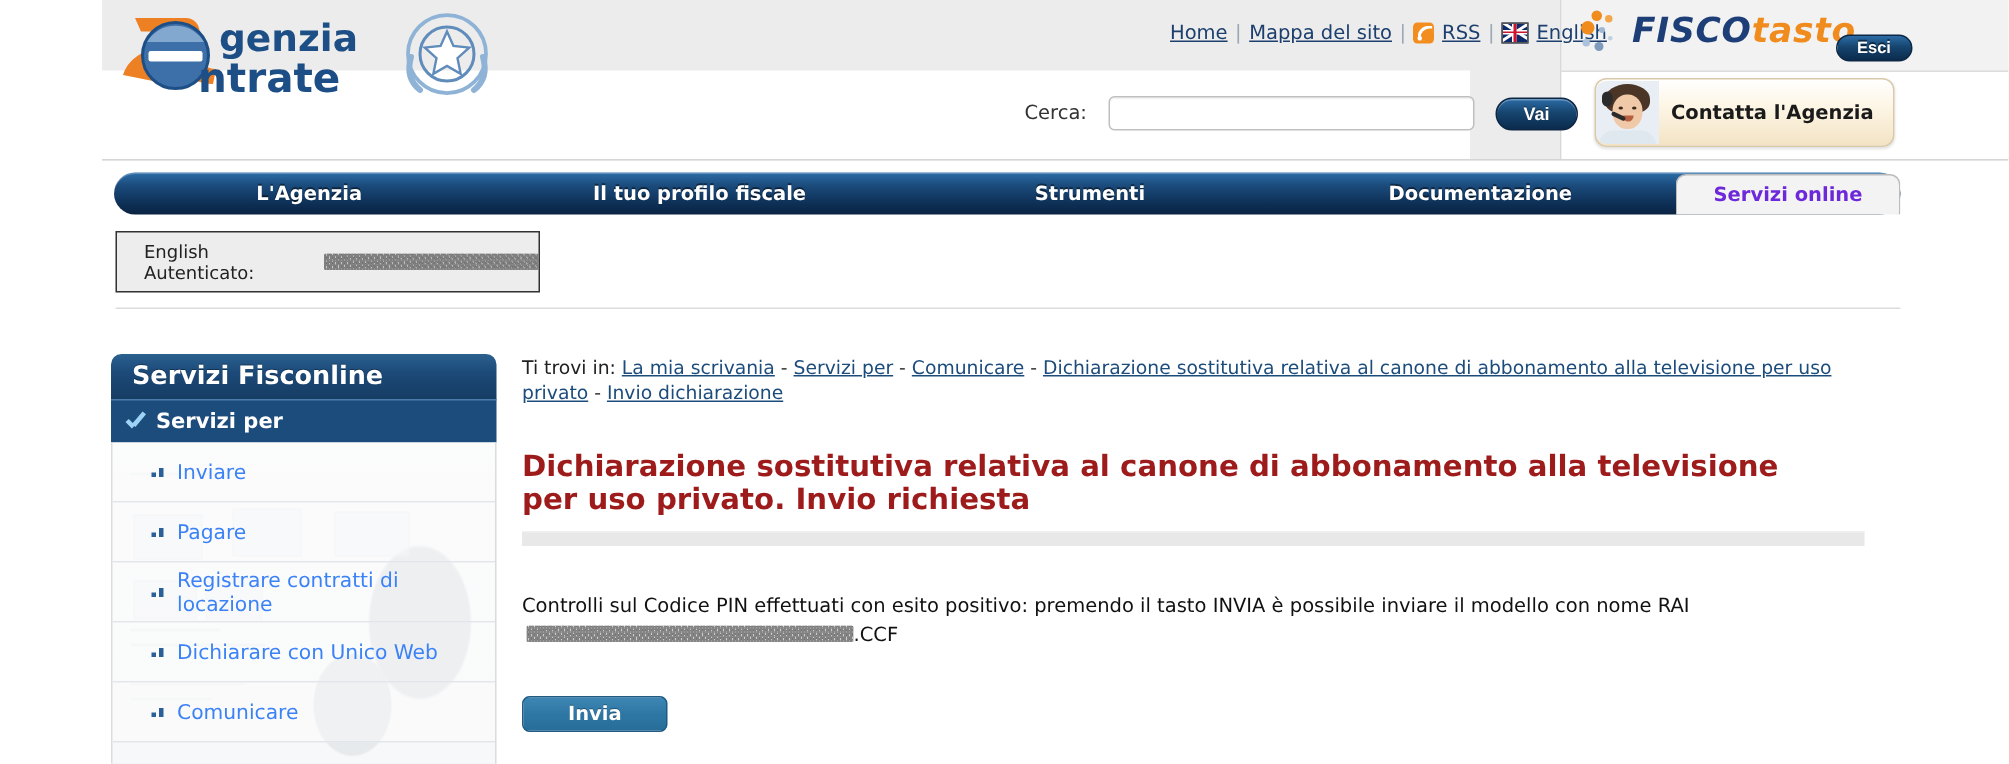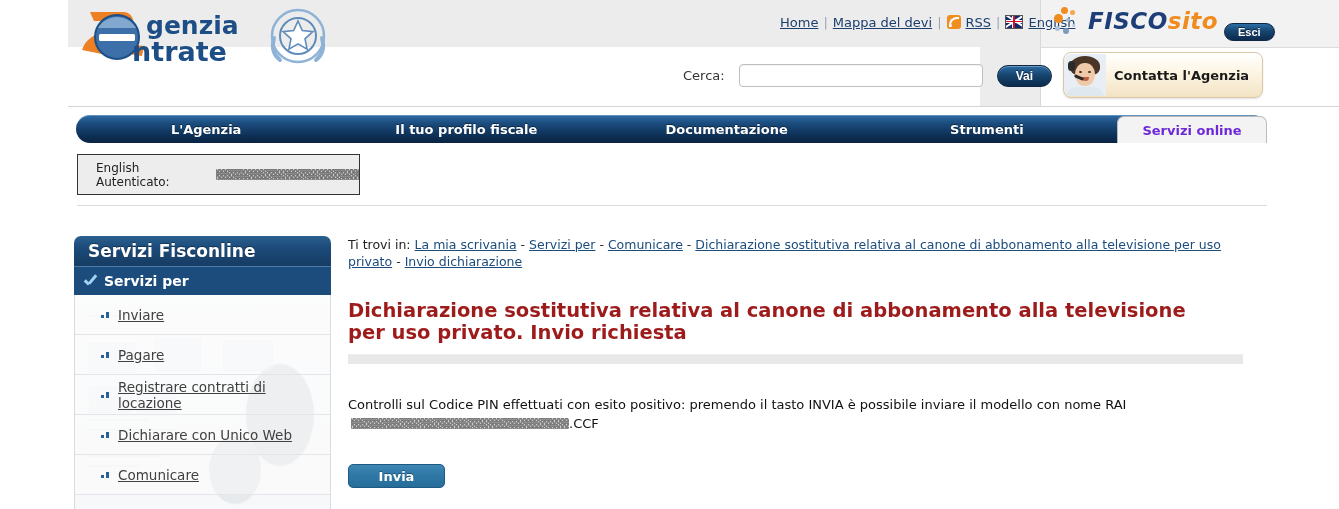--- a/index.html
+++ b/index.html
@@ -205,23 +205,22 @@
     background:
       radial-gradient(ellipse 60px 90px at 205px 120px,#7e8fa3 0%,#7e8fa3 55%,transparent 58%),
       radial-gradient(ellipse 46px 60px at 160px 175px,#90a0b2 0%,#90a0b2 55%,transparent 58%),
       linear-gradient(180deg,#f4f6f8 0%,#e9edf2 100%);
   }
   .sb-thumb{position:absolute;background:#c8d2de;border:1px solid #aab7c6;opacity:.55;}
   .sb-line{position:absolute;height:2px;background:#b9c4d1;opacity:.6;}
   .sb-items{position:relative;}
   .sb-item{
     height:40px;display:flex;align-items:center;gap:8px;padding-left:26px;box-sizing:border-box;
-    border-bottom:1px solid #e2e6ea;font-size:13.5px;color:#404040;cursor:pointer;
+    border-bottom:1px solid #e2e6ea;font-size:13.5px;color:#3b82f6;cursor:pointer;
     background:rgba(255,255,255,.35);
-    text-decoration:underline;
   }
   .bullet-ico{
     width:9px;height:8px;position:relative;display:inline-block;flex:none;
   }
   .bullet-ico::before{
     content:"";position:absolute;left:0;top:4px;width:3px;height:3px;background:#2b5f97;
   }
   .bullet-ico::after{
     content:"";position:absolute;left:4.5px;top:1px;width:3.5px;height:6px;background:#2b5f97;
   }
@@ -279,21 +278,21 @@
         <path d="M30 13 l4.3 9.6 10.5 1.1 -7.8 7.1 2.1 10.4 -9.1 -5.3 -9.1 5.3 2.1 -10.4 -7.8 -7.1 10.5 -1.1 z" fill="#ffffff" stroke="#5f8cbb" stroke-width="1.6"></path>
         <path d="M6 30 q-4 14 6 22" fill="none" stroke="#8fb3d6" stroke-width="4" stroke-linecap="round"></path>
         <path d="M54 30 q4 14 -6 22" fill="none" stroke="#8fb3d6" stroke-width="4" stroke-linecap="round"></path>
       </g>
     </svg>
   </div>
 
   <div class="toplinks">
     <a href="#">Home</a>
     <span class="divider">|</span>
-    <a href="#">Mappa del devi</a>
+    <a href="#">Mappa del sito</a>
     <span class="divider">|</span>
     <span class="rss-ico"></span>
     <a href="#">RSS</a>
     <span class="divider">|</span>
     <span class="flag-ico">
       <i class="fl-d1"></i>
         <i class="fl-d2"></i>
         <i class="fl-h"></i>
         <i class="fl-v"></i>
         <i class="fl-h2"></i>
@@ -312,21 +311,21 @@
     <span class="fisco-dots">
       <b class="fd1"></b>
         <b class="fd2"></b>
         <b class="fd3"></b>
         <b class="fd4"></b>
         <b class="fd5"></b>
         <b class="fd6"></b>
         <b class="fd7"></b>
     </span>
     <span class="fisco-word">
-      <span class="a">FISCO</span><span class="b">sito</span>
+      <span class="a">FISCO</span><span class="b">tasto</span>
     </span>
   </div>
   <button class="btn-esci">Esci</button>
 
   <div class="contatta">
     <span class="contatta-photo">
       <i class="cp-hair"></i>
         <i class="cp-face"></i>
         <i class="cp-eye1"></i>
         <i class="cp-eye2"></i>
@@ -334,22 +333,22 @@
         <i class="cp-head"></i>
         <i class="cp-mic"></i>
         <i class="cp-body"></i>
     </span>
     <span class="contatta-text">Contatta l'Agenzia</span>
   </div>
 
   <div class="navwrap">
     <div class="navitem">L'Agenzia</div>
     <div class="navitem">Il tuo profilo fiscale</div>
+    <div class="navitem">Strumenti</div>
     <div class="navitem">Documentazione</div>
-    <div class="navitem">Strumenti</div>
     <div class="navitem active">Servizi online</div>
   </div>
 
   <div class="authbox">
     <span class="auth-label">English Autenticato:</span>
     <span class="redact" style="width:148px"></span>
   </div>
   <div class="auth-sep"></div>
 
   <div class="sidebar">

